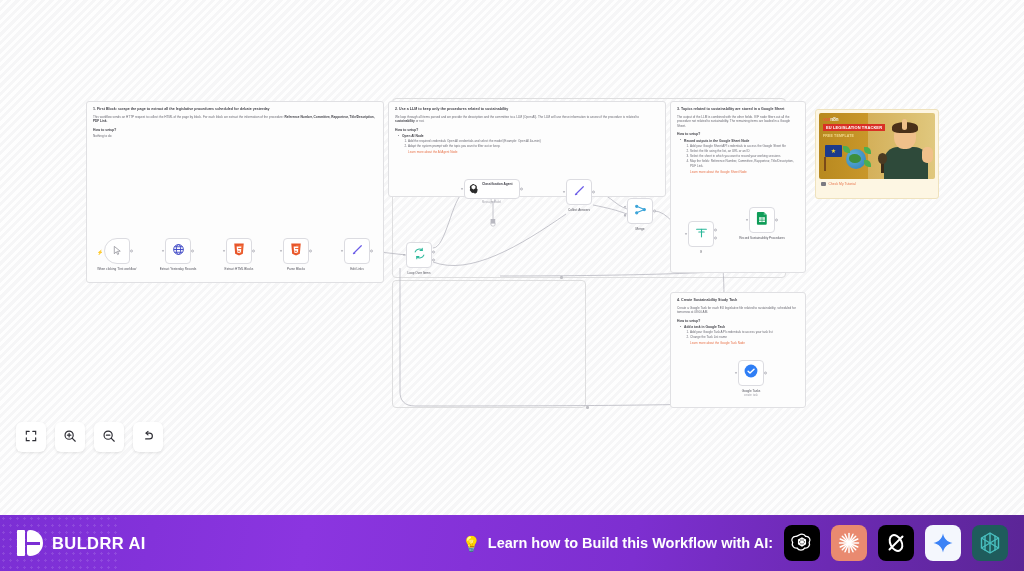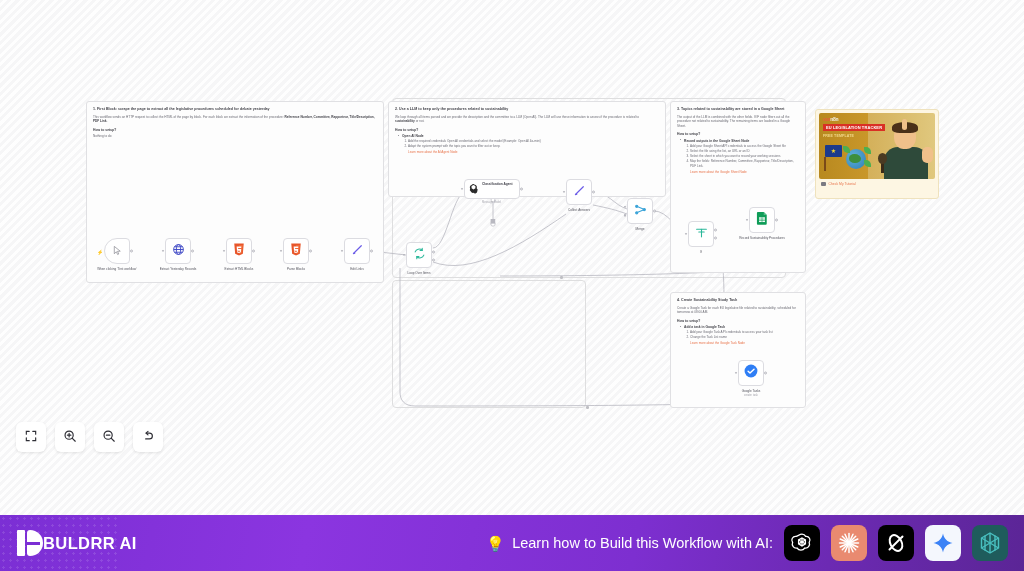--- a/index.html
+++ b/index.html
@@ -215,37 +215,37 @@
     background: linear-gradient(100deg, #7b2fd4 0%, #8b35e0 30%, #7d2fd0 62%, #5b2596 100%);
     display: flex; align-items: center;
     overflow: hidden;
   }
   #bottombar::before {
     content: ""; position: absolute; left: 0; top: 0; width: 120px; height: 56px;
     background-image: radial-gradient(circle, rgba(255,255,255,.22) 1px, transparent 1.2px);
     background-size: 7px 7px;
     opacity: .55;
   }
-  #brand { display: flex; align-items: center; margin-left: 17px; position: relative; z-index: 2; }
+  #brand { display: flex; align-items: center; gap: 9px; margin-left: 17px; position: relative; z-index: 2; }
   #brand-mark {
     width: 26px; height: 26px; position: relative;
   }
   #brand-mark .bm-l { position: absolute; left: 0; top: 0; width: 8px; height: 26px; background: #fff; border-radius: 1px; }
   #brand-mark .bm-r { position: absolute; left: 9.5px; top: 0; width: 16.5px; height: 26px; background: #fff; border-radius: 3px 13px 13px 3px; }
   #brand-mark .bm-n { position: absolute; left: 9.5px; top: 11.5px; width: 13px; height: 3px; background: #7b2fd4; }
   #brand-name {
     color: #ffffff; font-size: 16.5px; font-weight: bold; letter-spacing: .4px;
   }
   #bb-right {
     margin-left: auto; display: flex; align-items: center; gap: 11px;
     margin-right: 16px; position: relative; z-index: 2;
   }
   #bb-cta { display: flex; align-items: center; gap: 7px; }
   #bb-bulb { font-size: 15px; line-height: 1; }
-  #bb-text { color: #ffffff; font-size: 14.5px; font-weight: normal; }
+  #bb-text { color: #ffffff; font-size: 14.5px; font-weight: bold; }
   .ai-icon {
     width: 36px; height: 36px; border-radius: 8px;
     display: flex; align-items: center; justify-content: center;
     cursor: pointer; flex: none;
   }
   .ai-openai  { background: #000000; }
   .ai-claude  { background: #e98a70; }
   .ai-grok    { background: #000000; }
   .ai-gemini  { background: #f4f7fd; }
   .ai-n8n     { background: #1f5c5c; }

